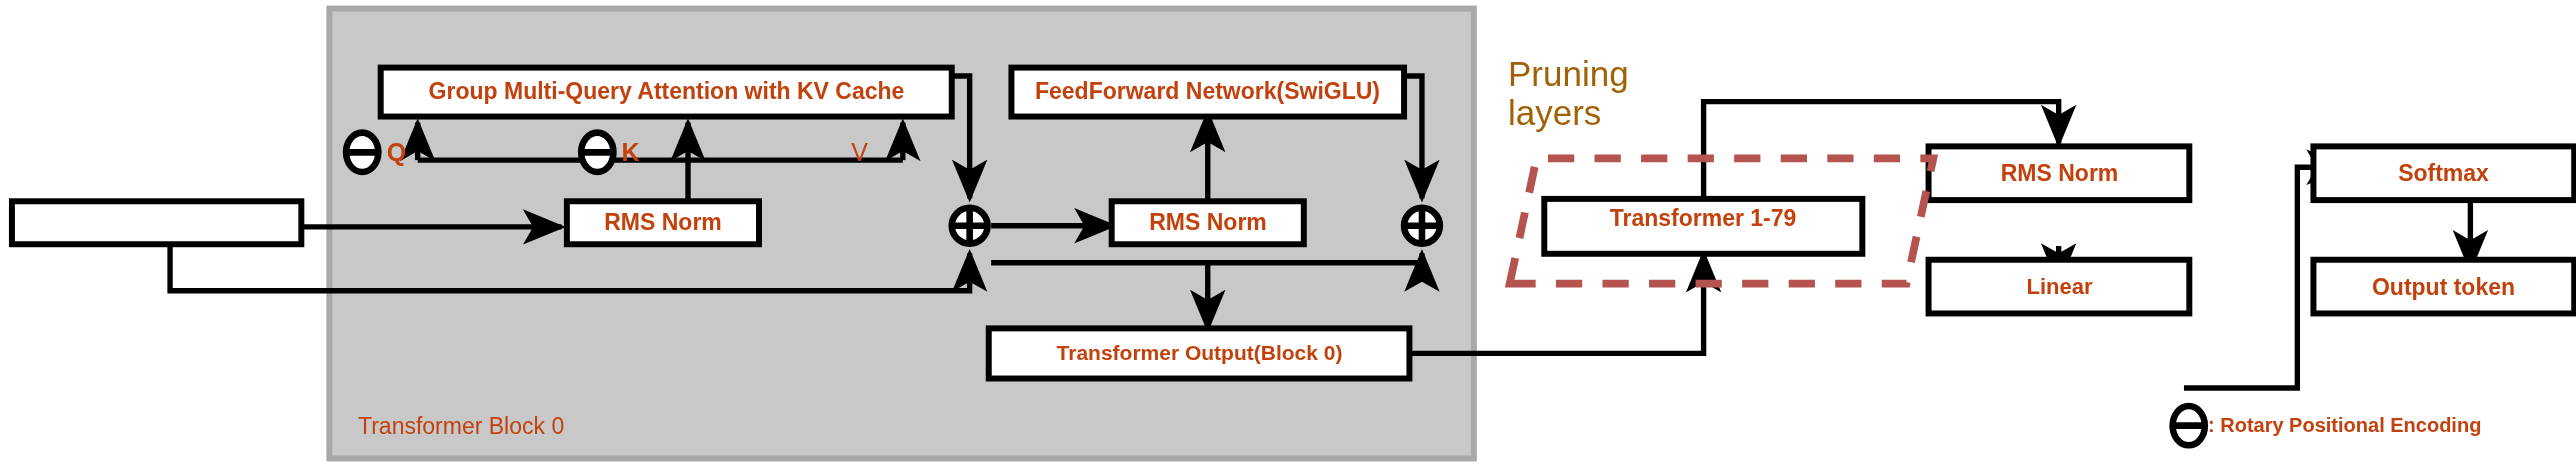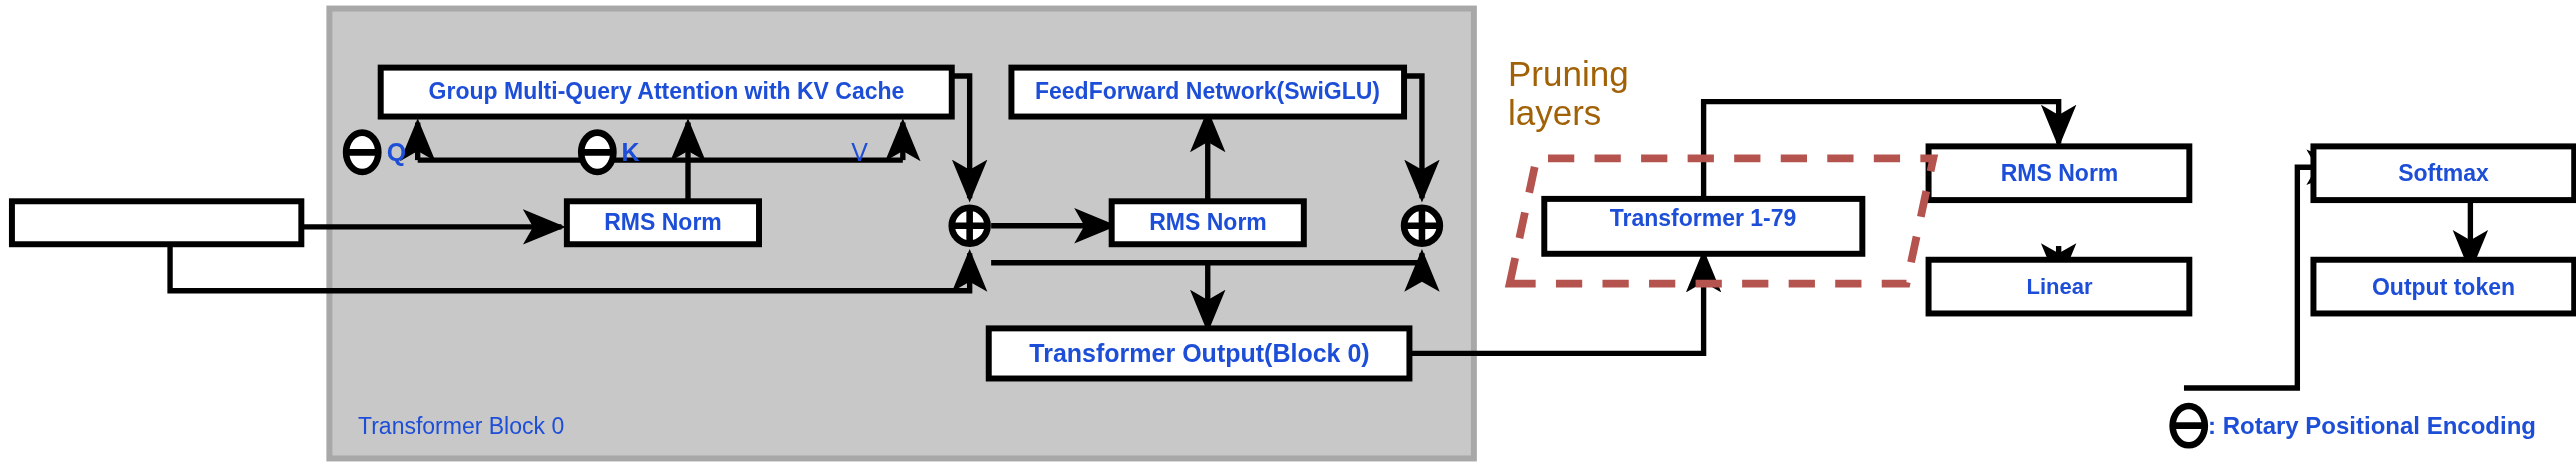--- a/index.html
+++ b/index.html
@@ -1,23 +1,23 @@
 <!DOCTYPE html>
 <html style="font-size:9.5px"><head>
 <meta charset="utf-8">
 <style>
   html,body{margin:0;padding:0;background:#fff;}
   body{font-family:"Liberation Sans", sans-serif;}
   #stage{position:relative;width:2576px;height:467px;background:#ffffff;overflow:hidden;}
   #svg{position:absolute;left:0;top:0;width:2576px;height:467px;}
   .lbl{position:absolute;display:flex;align-items:center;justify-content:center;
-       line-height:1.05;white-space:nowrap;color:#1d4ed8;}
+       line-height:1.05;white-space:nowrap;color:#c2410c;}
   .boxlbl{font-weight:bold;}
   .panel-title{font-weight:normal;font-size:23px;}
-  .legend-txt{font-weight:bold;font-size:24px;}
+  .legend-txt{font-weight:bold;font-size:20px;}
   .prune-txt{color:#a16207;font-size:35px;font-weight:normal;line-height:1.12;
              text-align:left;justify-content:flex-start;white-space:pre-line;align-items:flex-start;}
   .qkv{font-weight:bold;}
 </style>
 </head>
 <body>
 
 <div id="stage">
 
   <svg id="svg" viewBox="0 0 4317 782" xmlns="http://www.w3.org/2000/svg">
@@ -109,21 +109,21 @@
 
 
   <div class="lbl boxlbl" style="left:381px;top:67px;width:571px;height:49px;font-size:23px;">Group Multi-Query Attention with KV Cache</div>
 
   <div class="lbl boxlbl" style="left:567px;top:201px;width:192px;height:43px;font-size:23px;">RMS Norm</div>
 
   <div class="lbl boxlbl" style="left:1011px;top:67px;width:393px;height:49px;font-size:23px;">FeedForward Network(SwiGLU)</div>
 
   <div class="lbl boxlbl" style="left:1112px;top:201px;width:192px;height:43px;font-size:23px;">RMS Norm</div>
 
-  <div class="lbl boxlbl" style="left:989px;top:328px;width:421px;height:50px;font-size:25px;">Transformer Output(Block 0)</div>
+  <div class="lbl boxlbl" style="left:989px;top:328px;width:421px;height:50px;font-size:21px;">Transformer Output(Block 0)</div>
 
   <div class="lbl boxlbl" style="left:1544px;top:191px;width:318px;height:55px;font-size:23px;">Transformer 1-79</div>
 
   <div class="lbl boxlbl" style="left:1929px;top:146px;width:261px;height:54px;font-size:23px;">RMS Norm</div>
 
   <div class="lbl boxlbl" style="left:1929px;top:260px;width:261px;height:54px;font-size:22px;">Linear</div>
 
   <div class="lbl boxlbl" style="left:2313px;top:146px;width:261px;height:54px;font-size:23px;">Softmax</div>
 
   <div class="lbl boxlbl" style="left:2313px;top:260px;width:261px;height:54px;font-size:23px;">Output token</div>

